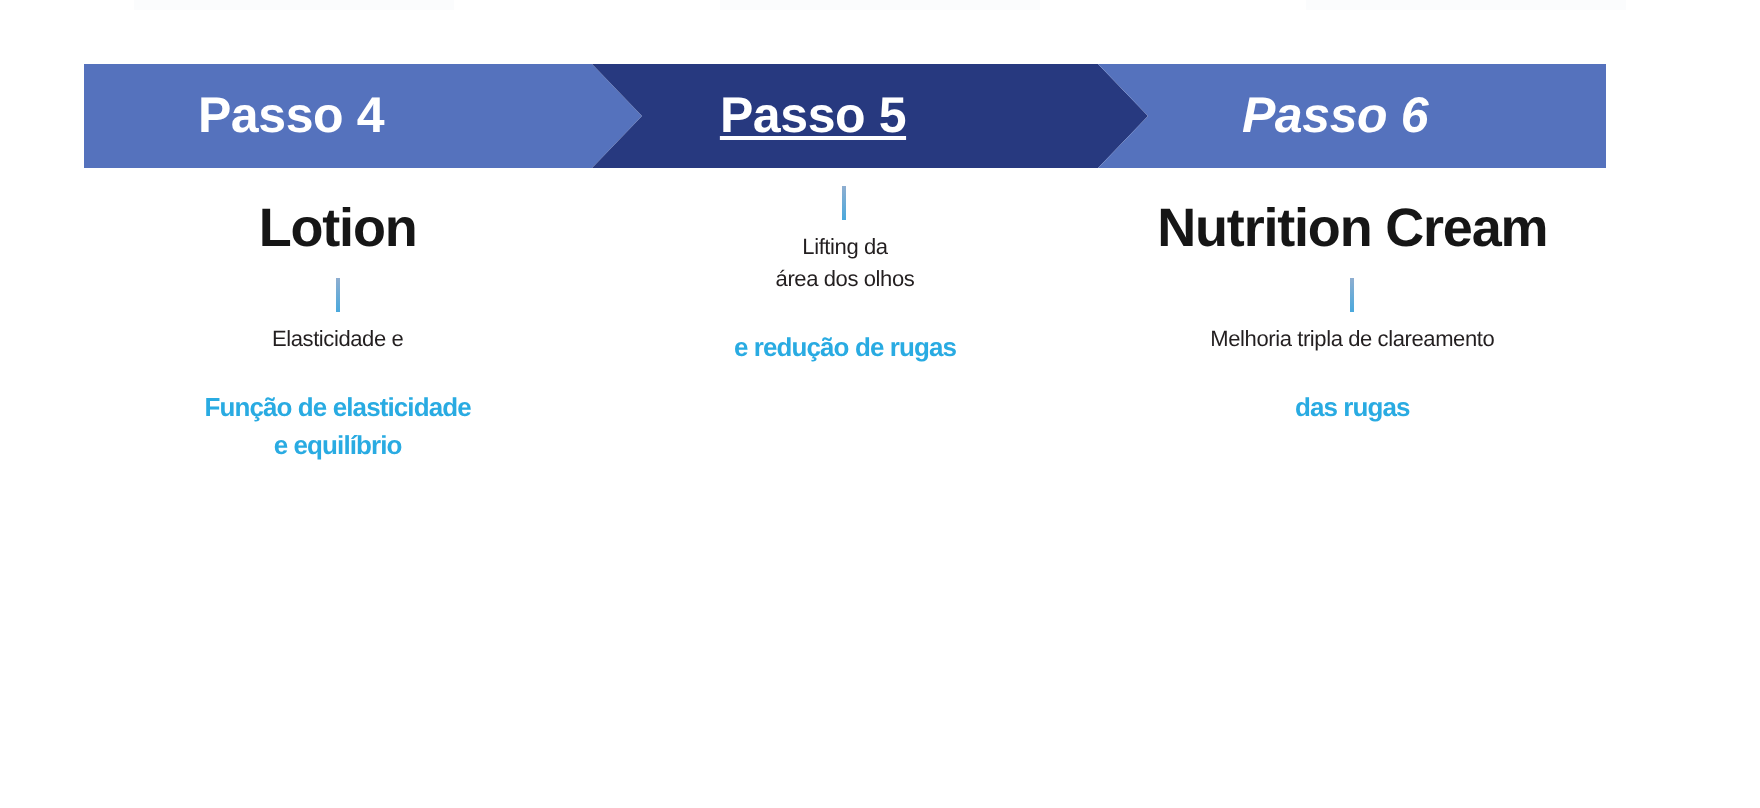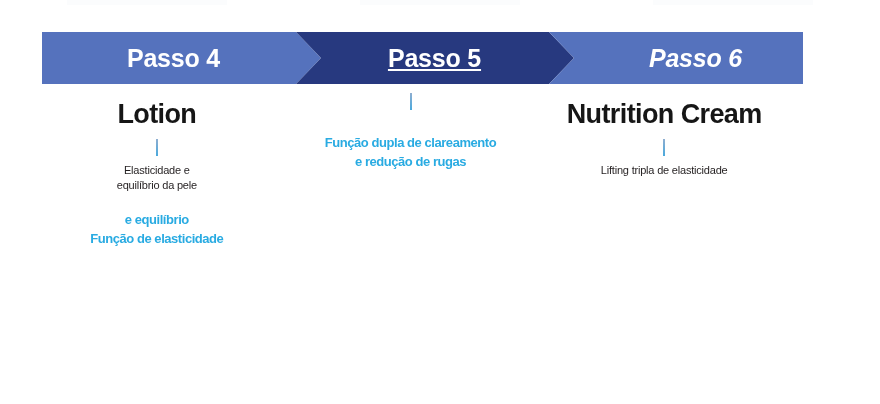--- a/index.html
+++ b/index.html
@@ -48,21 +48,21 @@
     width: 761px;
     height: 52px;
   }
   .step-band svg {
     display: block;
     width: 761px;
     height: 52px;
   }
   .step-labels {
     position: absolute;
-    left: 54px;
+    left: 26px;
     top: 32px;
     width: 761px;
     height: 52px;
     display: flex;
     pointer-events: none;
   }
   .step-label {
     flex: 1 1 0;
     display: flex;
     align-items: center;
@@ -73,24 +73,25 @@
     letter-spacing: -0.2px;
     line-height: 1;
   }
   .step-label.s1 { padding-right: 8px; }
   .step-label.s2 { padding-left: 14px; padding-right: 2px; text-decoration: underline; }
   .step-label.s3 { padding-left: 20px; font-style: italic; }
 
   
   .columns {
     position: absolute;
-    left: 30px;
+    left: 42px;
     top: 86px;
     width: 761px;
     display: flex;
+    justify-content: flex-end;
   }
   .col {
     flex: 1 1 0;
     display: flex;
     flex-direction: column;
     align-items: center;
     text-align: center;
   }
 
   .product-title {
@@ -153,39 +154,42 @@
   <div class="step-label s3">Passo 6</div>
 </div>
 
 <div class="columns">
 
   <div class="col">
     <div class="product-title">Lotion</div>
     <div class="divider-rule"></div>
     <div class="desc">
       <div>Elasticidade e</div>
-      <div>equilíbrio da pele</div>
     </div>
     <div class="func">
+      <div>Função de elasticidade</div>
       <div>e equilíbrio</div>
-      <div>Função de elasticidade</div>
     </div>
   </div>
 
   <div class="col">
     <div class="divider-rule"></div>
+    <div class="desc">
+      <div>Lifting da</div>
+      <div>área dos olhos</div>
+    </div>
     <div class="func">
-      <div>Função dupla de clareamento</div>
       <div>e redução de rugas</div>
     </div>
   </div>
 
   <div class="col">
     <div class="product-title">Nutrition Cream</div>
     <div class="divider-rule"></div>
     <div class="desc">
-      <div>Lifting tripla de elasticidade</div>
+      <div>Melhoria tripla de clareamento</div>
     </div>
     <div class="func">
+      <div>das rugas</div>
     </div>
   </div>
 
 </div>
 
 </body></html>

